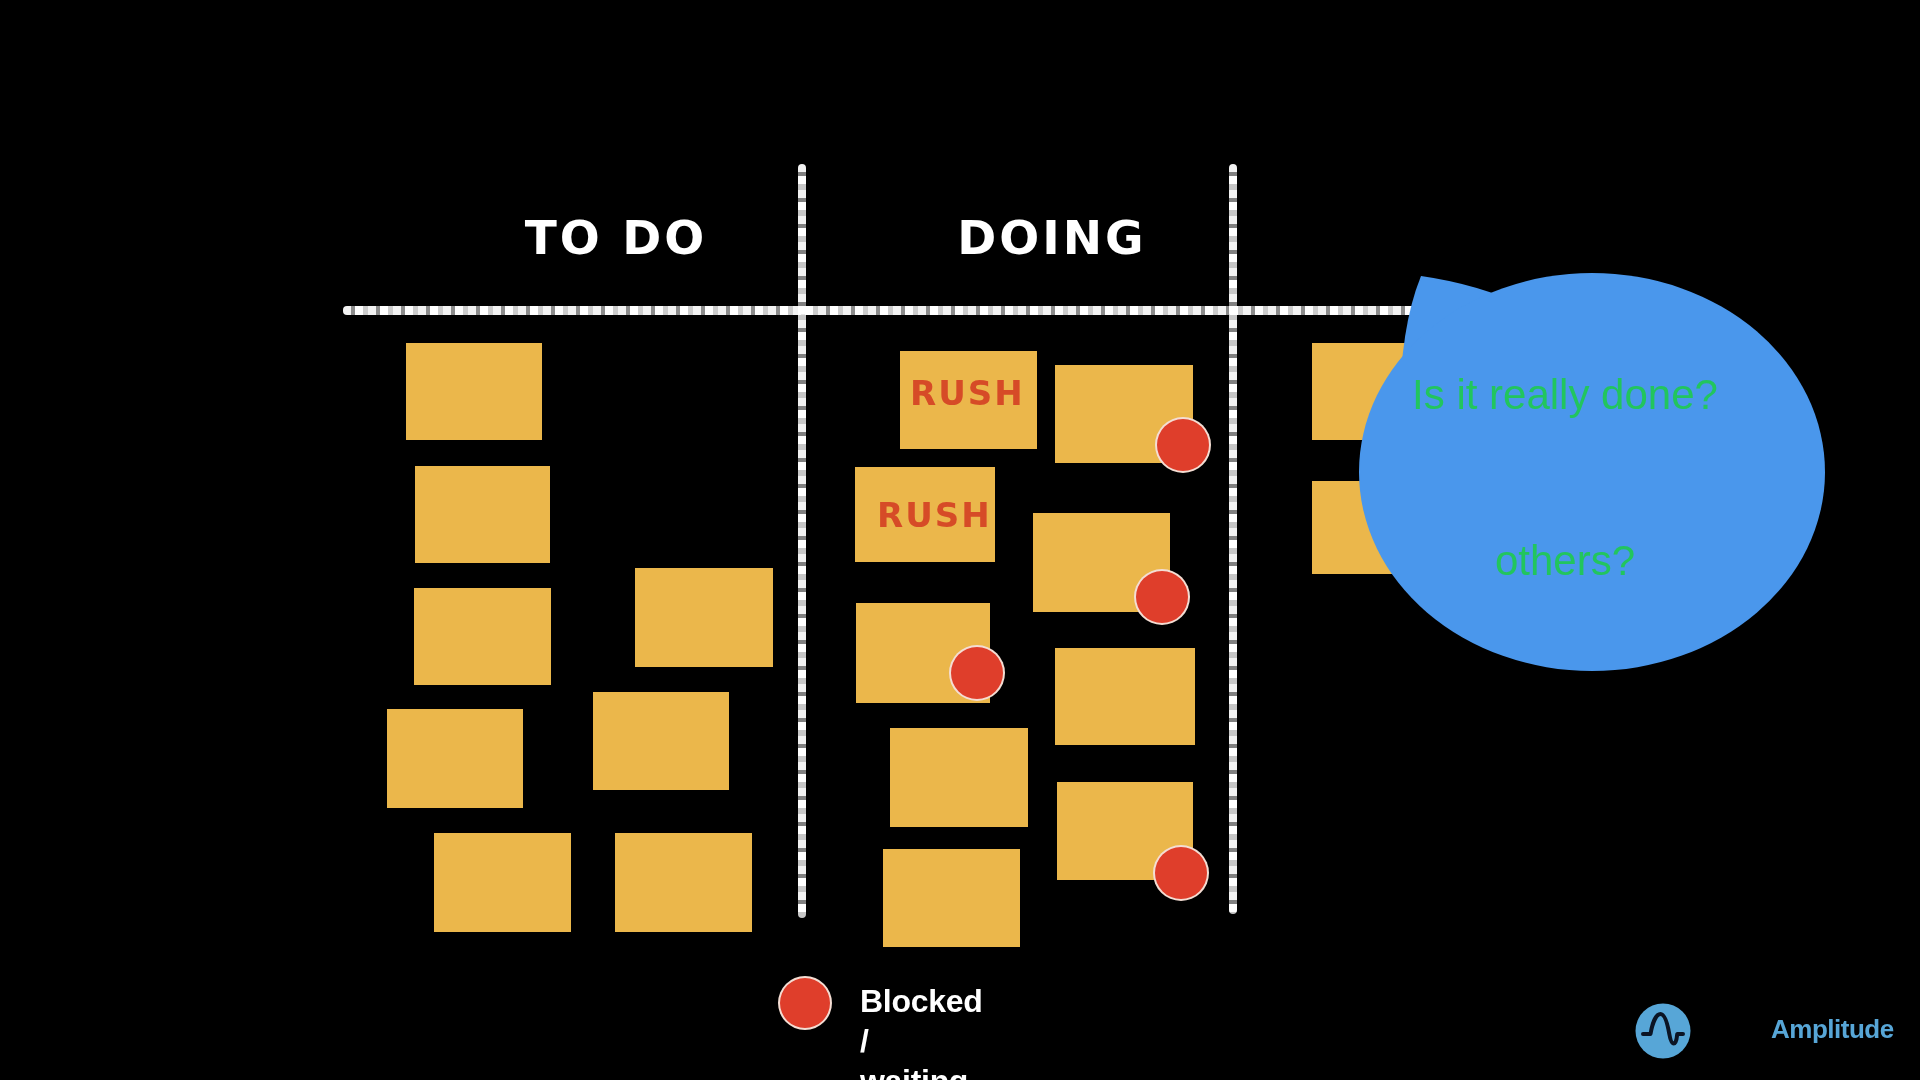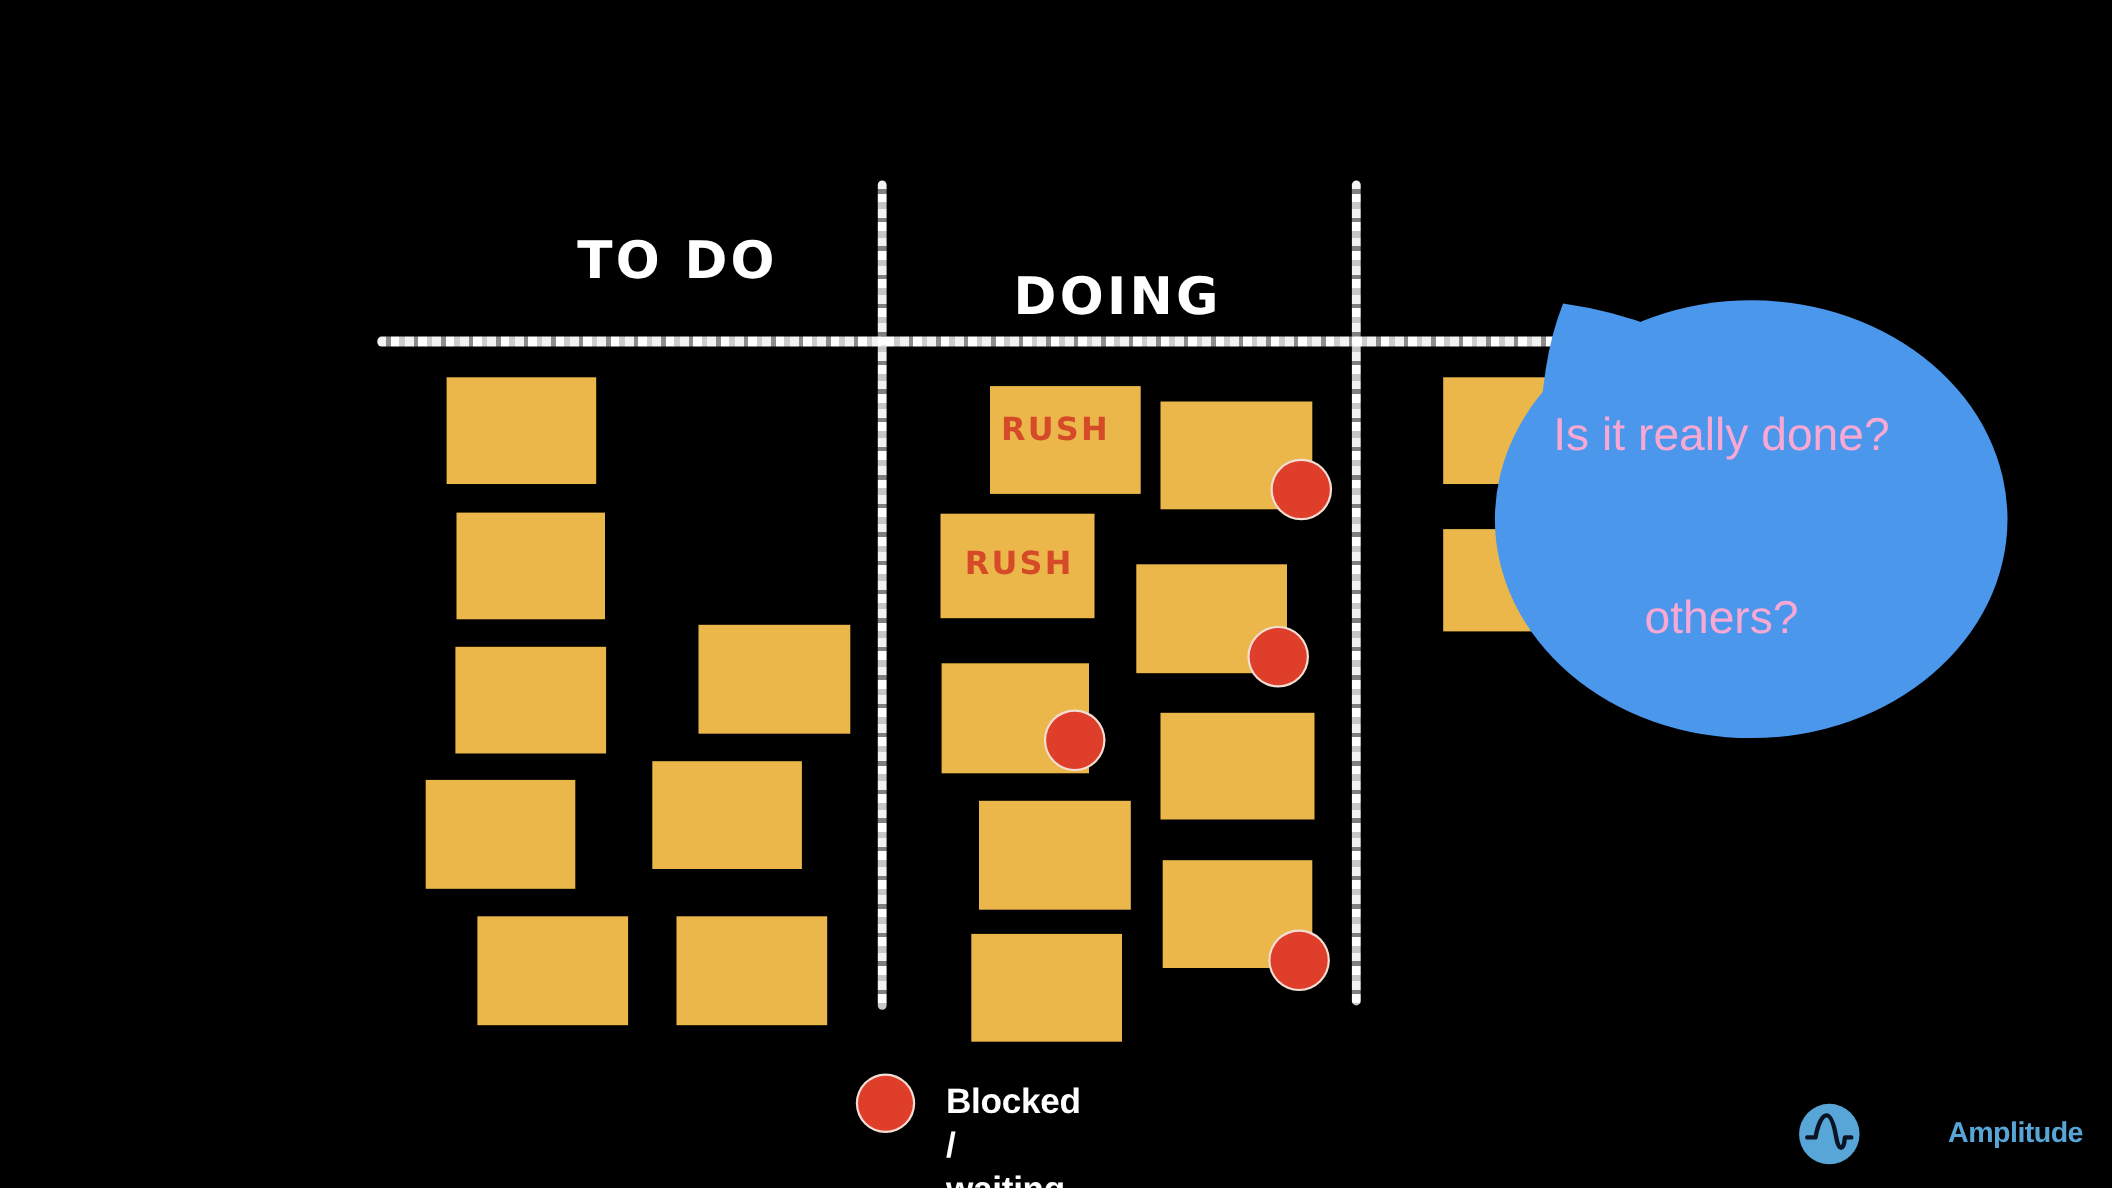--- a/index.html
+++ b/index.html
@@ -1,34 +1,34 @@
 <!DOCTYPE html>
 <html style="--background: #000000; --sticky: #ebb74b; --blocked: #df3e2b; --rush: #d64b27; --bubble: #4a97ec; --chalk: #ffffff; --logo: #57a6d7; --logo_glyph: #0b1424;"><head>
 <meta charset="utf-8">
 <style>
   html,body{margin:0;padding:0;background:#000;}
   .stage{position:relative;width:1920px;height:1080px;background:var(--background,#000);overflow:hidden;
          font-family:"Liberation Sans",sans-serif;}
   .col-title{position:absolute;width:320px;top:206px;text-align:center;color:var(--chalk,#fff);
              font-family:"DejaVu Sans",sans-serif;font-weight:bold;font-size:47px;line-height:64px;letter-spacing:3px;}
-  #t-todo{left:456px;} #t-doing{left:856px;margin-top:32px;} #t-done{left:1232px;}
+  #t-todo{left:456px;} #t-doing{left:892px;} #t-done{left:1232px;}
   .chalk{position:absolute;border-radius:4px;filter:blur(.6px);}
   .chalk-h{left:343px;top:306px;width:1087px;height:9px;
     background:repeating-linear-gradient(90deg,rgba(255,255,255,.95) 0 8px,rgba(255,255,255,.55) 8px 12px,#fff 12px 20px,rgba(255,255,255,.8) 20px 25px);}
   .chalk-v{width:8px;
     background:repeating-linear-gradient(180deg,rgba(255,255,255,.95) 0 8px,rgba(255,255,255,.5) 8px 12px,#fff 12px 20px,rgba(255,255,255,.78) 20px 26px);}
   #v1{left:798px;top:164px;height:754px;}
   #v2{left:1229px;top:164px;height:750px;}
   .note{position:absolute;background:var(--sticky,#ebb74b);}
-  .rush{position:absolute;font-family:"DejaVu Sans",sans-serif;font-weight:bold;font-size:29px;
+  .rush{position:absolute;font-family:"DejaVu Sans",sans-serif;font-weight:bold;font-size:34px;
         color:var(--rush,#d64b27);letter-spacing:2px;}
   .dot{position:absolute;border-radius:50%;background:var(--blocked,#df3e2b);
        border:2px solid rgba(246,238,229,.9);box-sizing:border-box;}
   #bubble-svg{position:absolute;left:0;top:0;pointer-events:none;}
-  .bubble-text{position:absolute;left:1362px;top:368px;width:406px;text-align:center;color:#f9a8d4;
+  .bubble-text{position:absolute;left:1362px;top:368px;width:406px;text-align:center;color:#22c55e;
                font-size:42px;line-height:53px;}
   .bubble-text p{margin:0;}
   .bubble-text .p1{margin-bottom:60px;}
   .legend{position:absolute;left:0;top:0;}
   .legend-dot{position:absolute;left:778px;top:976px;width:54px;height:54px;border-radius:50%;
               background:var(--blocked,#df3e2b);border:2px solid rgba(246,238,229,.9);box-sizing:border-box;}
   .legend-label{position:absolute;left:860px;top:981px;color:#fff;font-weight:bold;font-size:32px;
                 line-height:40px;letter-spacing:-0.3px;}
   .logo-mark{position:absolute;left:1633px;top:1001px;}
   .logo-text{position:absolute;left:1771px;top:1008px;color:var(--logo,#57a6d7);font-weight:bold;

